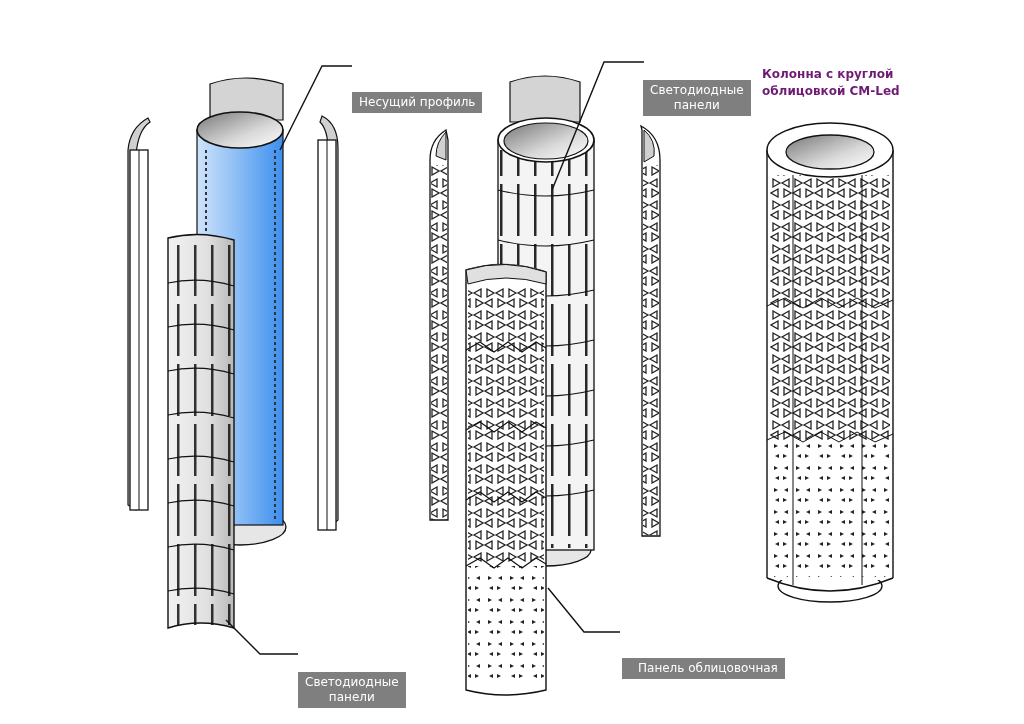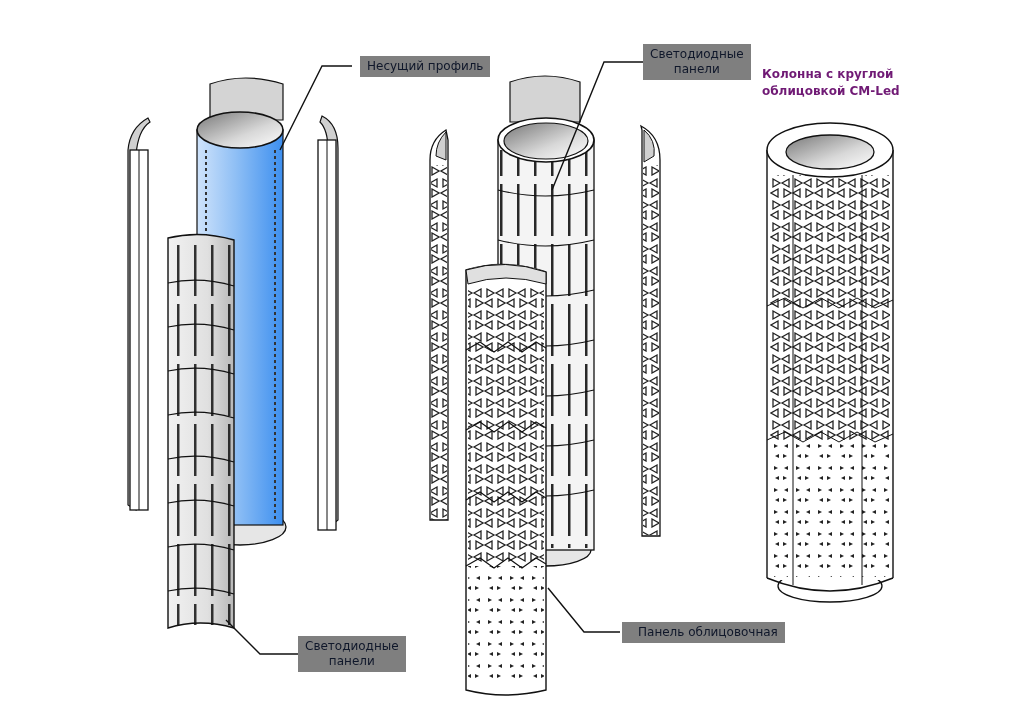--- a/index.html
+++ b/index.html
@@ -1,21 +1,21 @@
 <!DOCTYPE html>
 <html><head>
 <meta charset="utf-8">
 <style>
   html, body { margin:0; padding:0; background:#ffffff; }
   body { width:1024px; height:724px; position:relative; overflow:hidden; font-family:"DejaVu Sans", sans-serif; }
   #stage { position:absolute; left:0; top:0; width:1024px; height:724px; }
   .callout {
-    position:absolute; background:#7f7f7f; color:#0f172a;
+    position:absolute; background:#7f7f7f; color:#ffffff;
     font-family:"DejaVu Sans", sans-serif; font-size:12px; line-height:15px;
-    text-align:center; padding:3px 7px; white-space:pre-line;
+    text-align:center; padding:3px 7px; white-space:pre-line;margin-top:36px;
   }
   .title-note {
     position:absolute; color:#701a75; font-weight:bold;
     font-family:"DejaVu Sans", sans-serif; font-size:12px; line-height:17px;
     text-align:left; white-space:pre-line;
   }
 </style>
 </head>
 <body>
 
@@ -159,20 +159,20 @@
   </g>
 
   <g stroke="#111" stroke-width="1.4" fill="none">
     <polyline points="352,66 322,66 280,150"></polyline>
     <polyline points="644,62 604,62 552,190"></polyline>
     <polyline points="298,654 260,654 226,620"></polyline>
     <polyline points="620,632 584,632 548,588"></polyline>
   </g>
 </svg>
 
-<div class="callout" style="left:360px; top:56px;">Несущий профиль</div>
+<div class="callout" style="left:352px; top:56px;">Несущий профиль</div>
 <div class="callout" style="left:643px; top:44px;">Светодиодные
 панели</div>
 <div class="callout" style="left:298px; top:636px;">Светодиодные
 панели</div>
 <div class="callout" style="left:622px; top:622px;padding-left:16px;">Панель облицовочная</div>
 <div class="title-note" style="left:762px; top:66px;">Колонна с круглой
 облицовкой CM-Led</div>
 
 </body></html>

